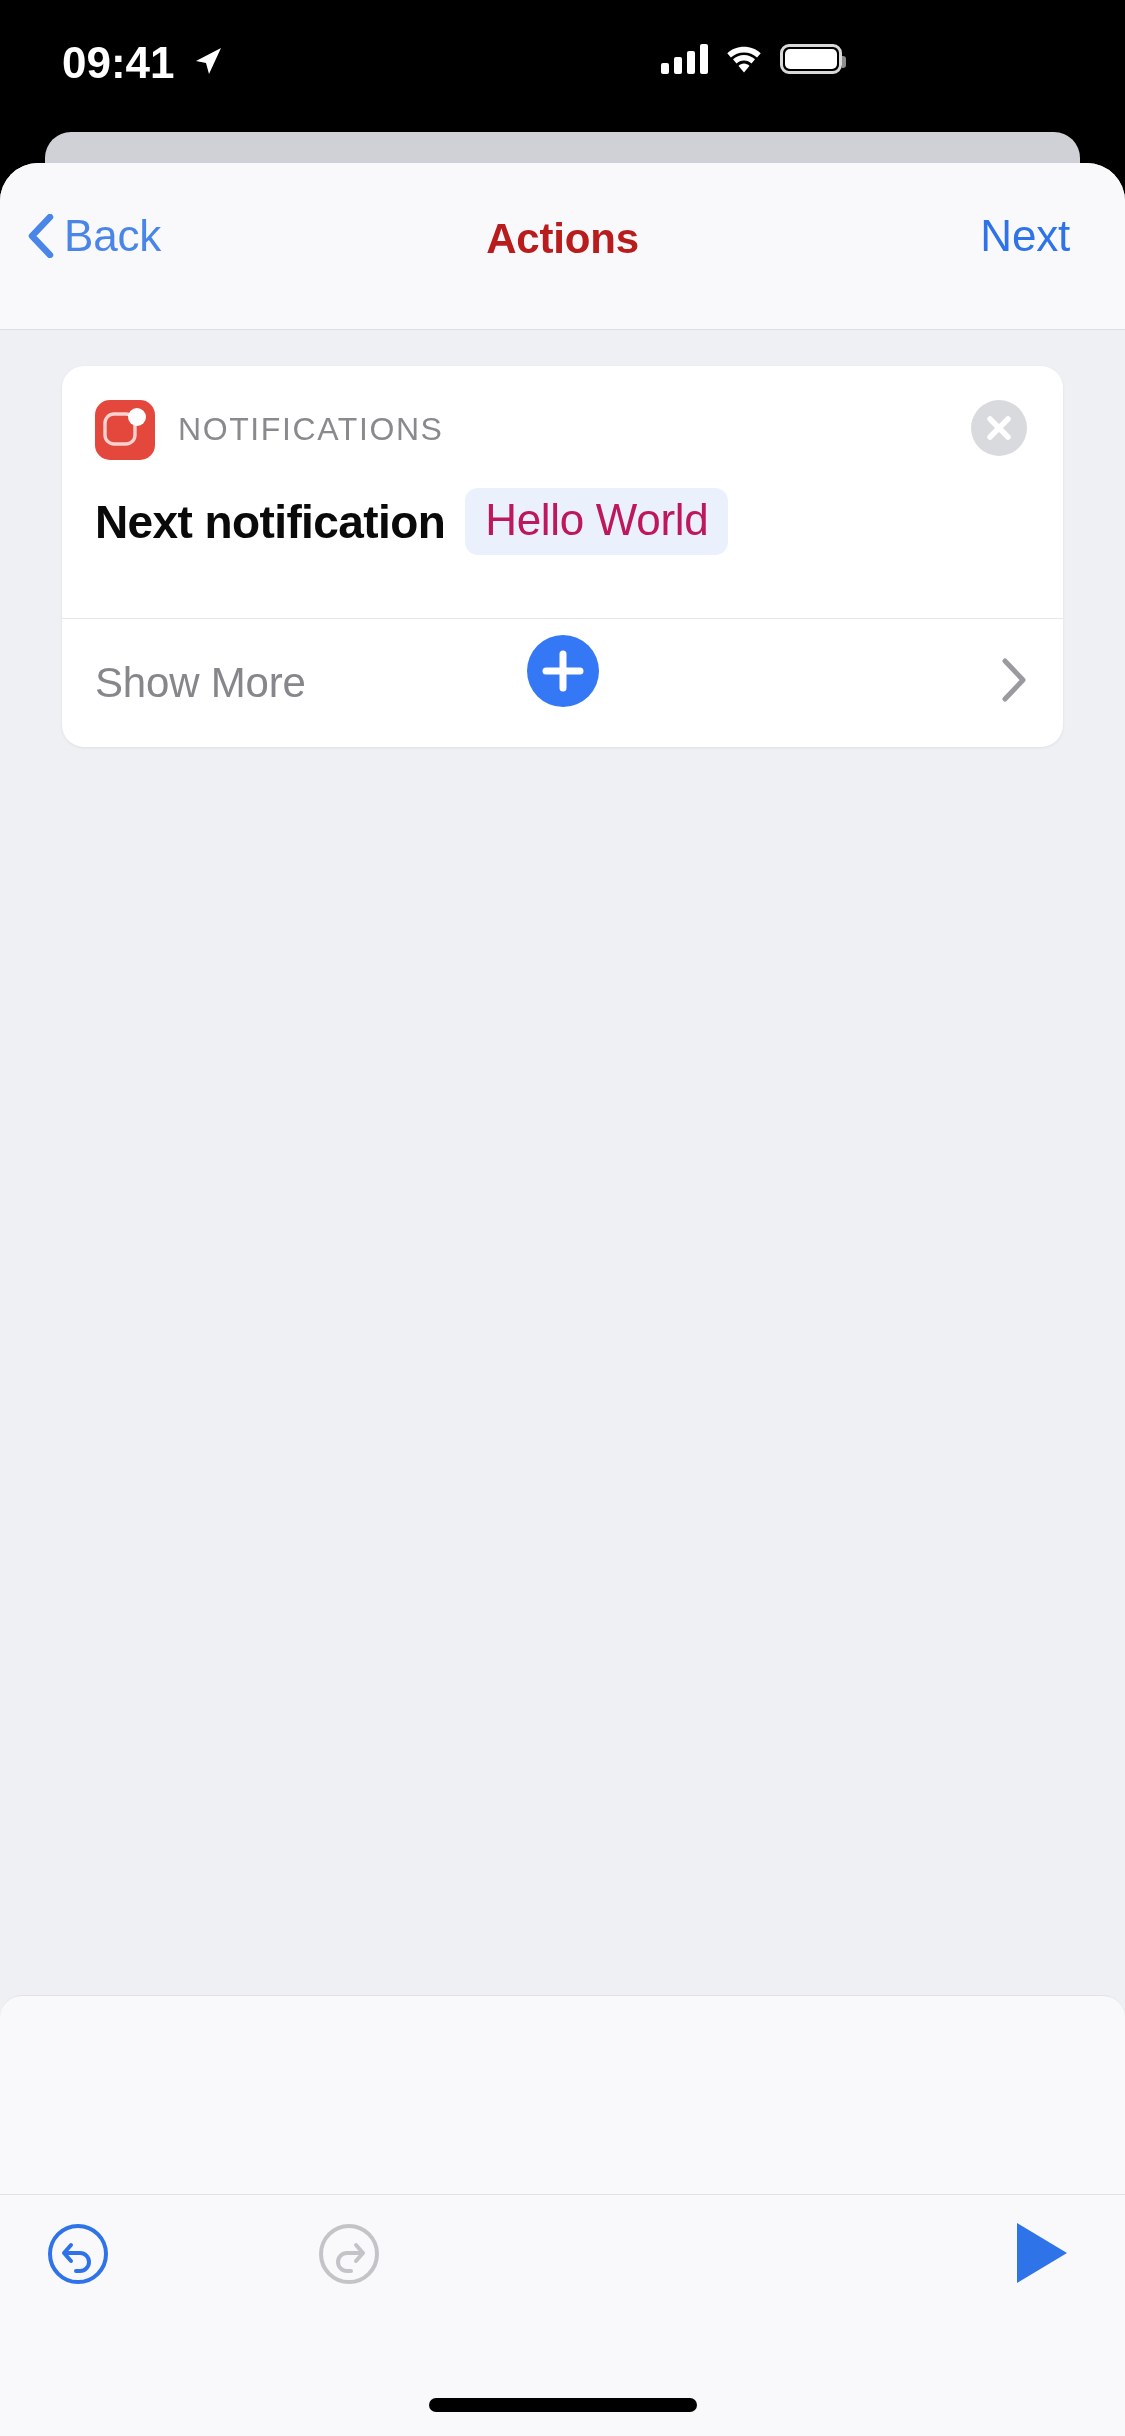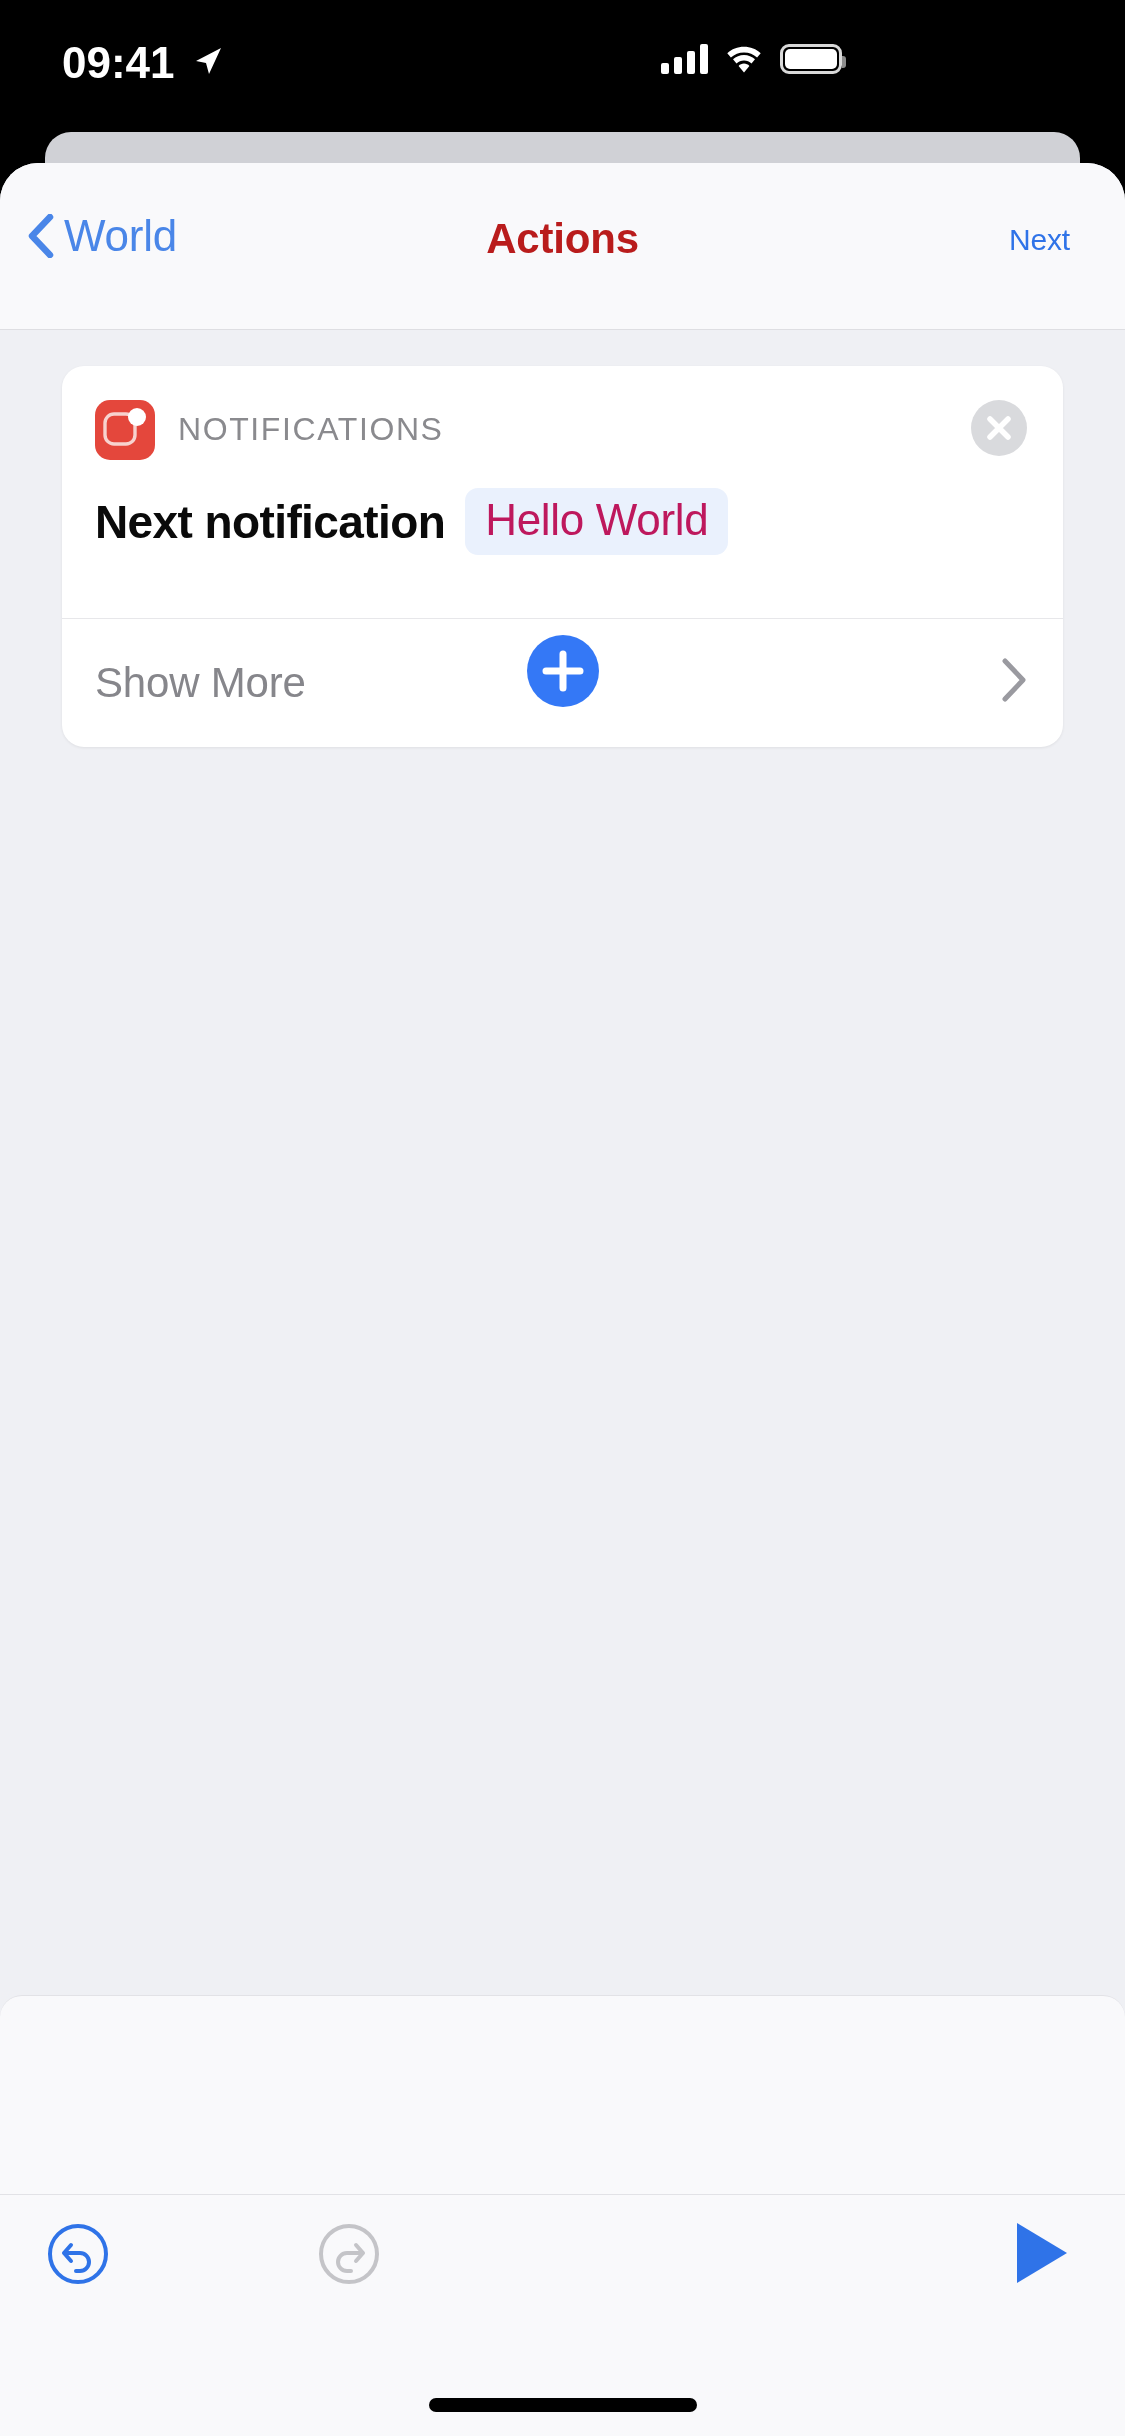--- a/index.html
+++ b/index.html
@@ -121,25 +121,24 @@
     width: 1125px;
     text-align: center;
     font-size: 42px;
     font-weight: bold;
     color: #b91c1c;
     letter-spacing: -0.2px;
   }
   #next-button {
     position: absolute;
     right: 55px; top: 48px;
-    font-size: 30px;
+    font-size: 44px;
     color: #2f73e8;
     letter-spacing: -0.2px;
     cursor: pointer;
-    margin-top: 12px;
   }
 
   
   #content {
     position: absolute;
     left: 0; top: 167px;
     width: 1125px; height: 1665px;
     background: #eff0f4;
   }
 
@@ -344,21 +343,21 @@
 
   <div id="behind-card"></div>
 
   <div id="sheet">
 
     <div id="nav-bar">
       <div id="back-button">
         <svg id="back-chevron" viewBox="0 0 26 44">
           <path d="M22 3 L4 22 L22 41" fill="none" stroke="#4a86e8" stroke-width="6.5" stroke-linecap="round" stroke-linejoin="round"></path>
         </svg>
-        <span id="back-label">World</span>
+        <span id="back-label">Back</span>
       </div>
       <div id="nav-title">Actions</div>
       <div id="next-button">Next</div>
     </div>
 
     <div id="content">
 
       <div id="action-card">
         <div id="action-head">
 

